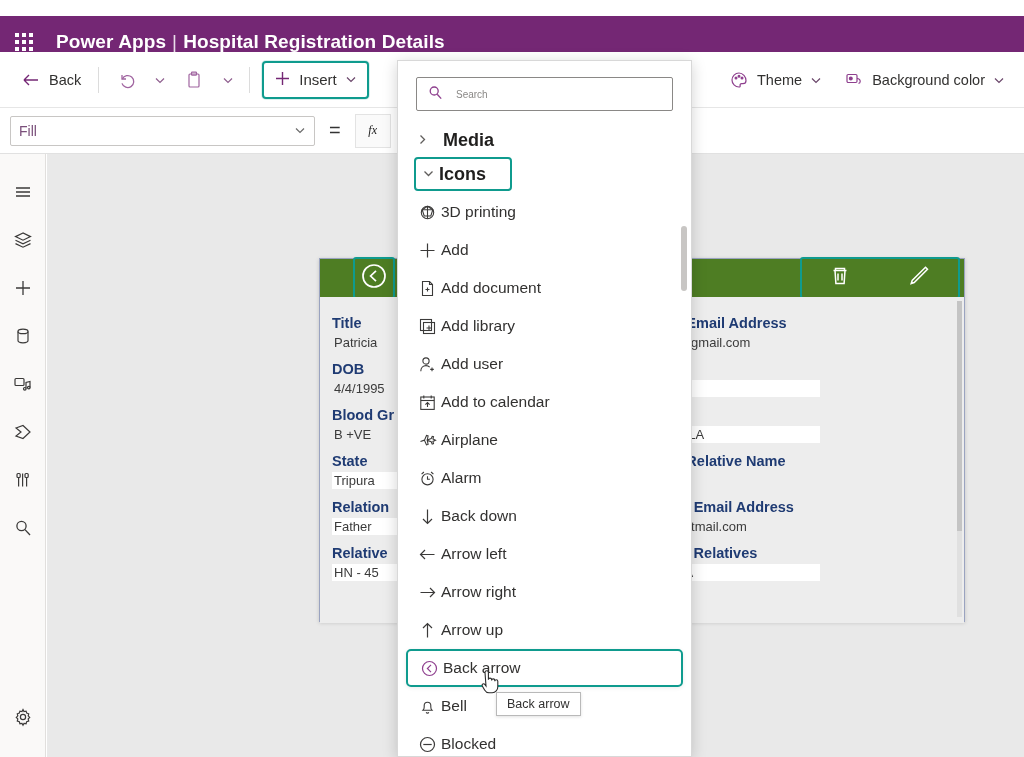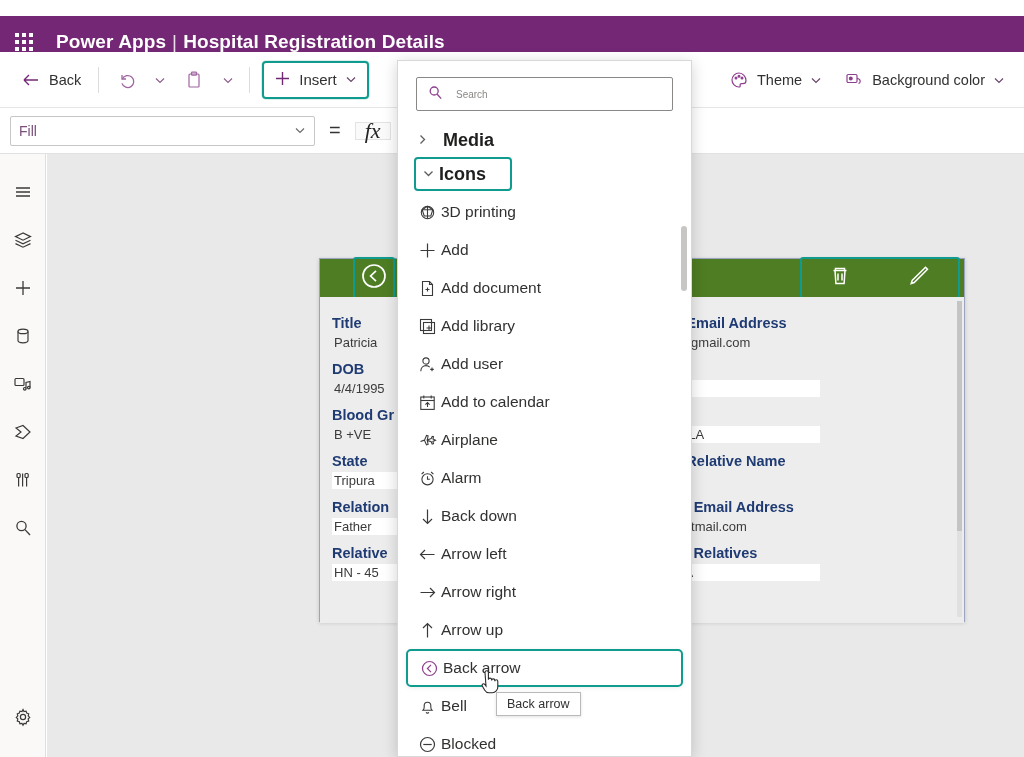--- a/index.html
+++ b/index.html
@@ -57,23 +57,23 @@
     background: #ffffff; border-bottom: 1px solid #e1e1e1;
     display: flex; align-items: center; padding: 0 10px; gap: 10px;
   }
   .prop-select {
     width: 305px; height: 30px; border: 1px solid #c8c6c4; border-radius: 2px;
     background: #fff; display: flex; align-items: center; justify-content: space-between;
     padding: 0 8px; font-size: 14px; color: #7a4f7a; cursor: pointer;
   }
   .eq { font-size: 20px; color: #333; padding: 0 4px; user-select: none; }
   .fx-box {
-    min-width: 36px; height: 18px; border: 1px solid #e3e3e3; background: #fafafa;
+    min-width: 36px; height: 34px; border: 1px solid #e3e3e3; background: #fafafa;
     display: flex; align-items: center; justify-content: center;
-    font-family: "Liberation Serif", serif; font-style: italic; font-size: 22px; color: #222;
+    font-family: "Liberation Serif", serif; font-style: italic; font-size: 12px; color: #222;
     padding: 0 6px;
   }
   .formula-input { flex: 1; height: 30px; border: none; outline: none; font-size: 14px; }
 
   
   .rail {
     position: absolute; left: 0; top: 154px; width: 46px; height: 603px;
     background: #faf9f8; border-right: 1px solid #e1dfdd;
     display: flex; flex-direction: column; align-items: center; padding-top: 16px;
   }

